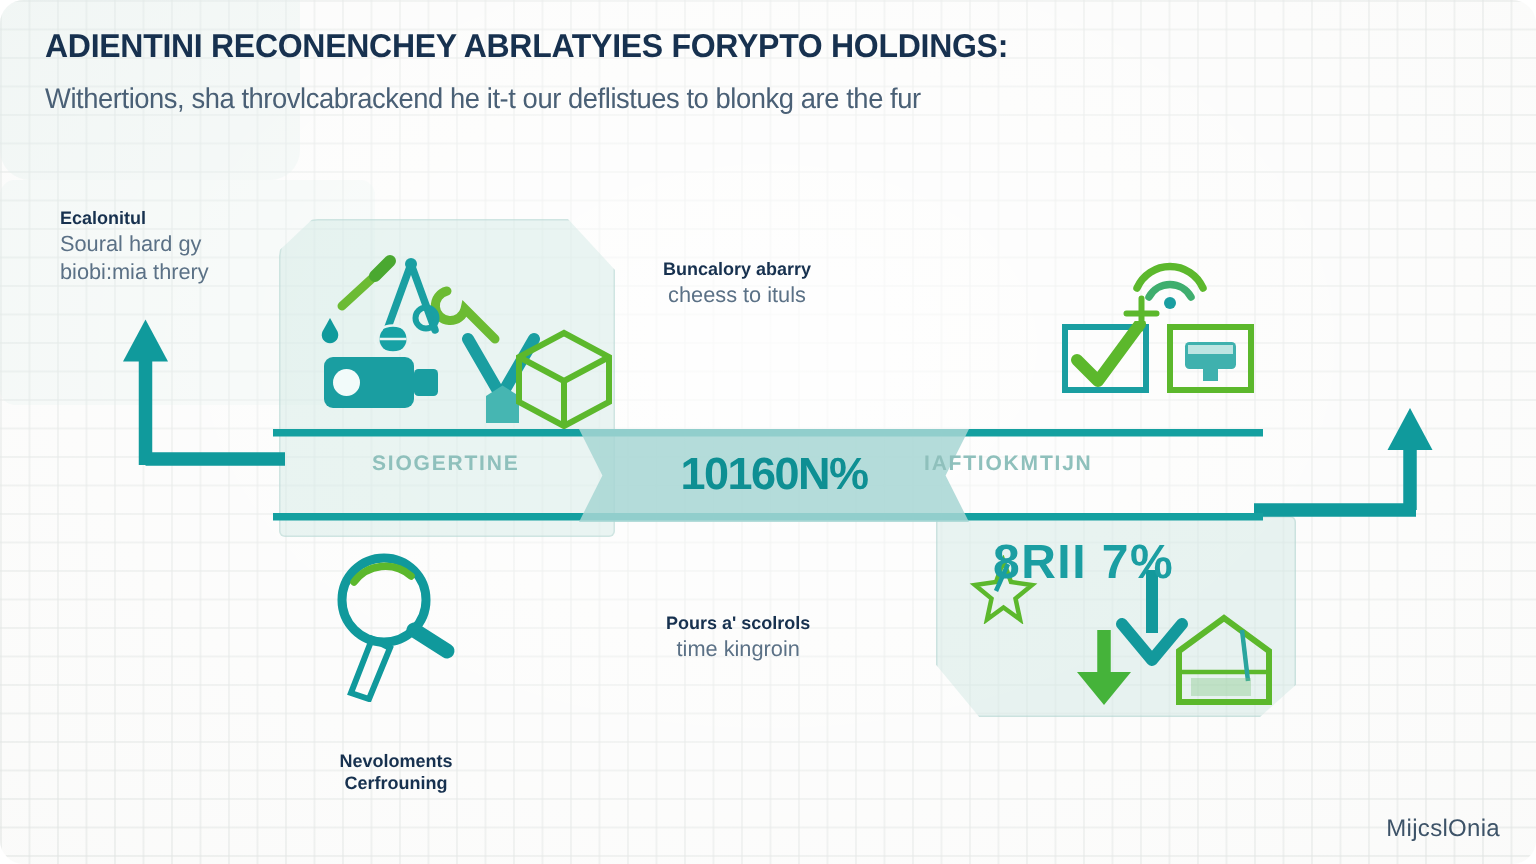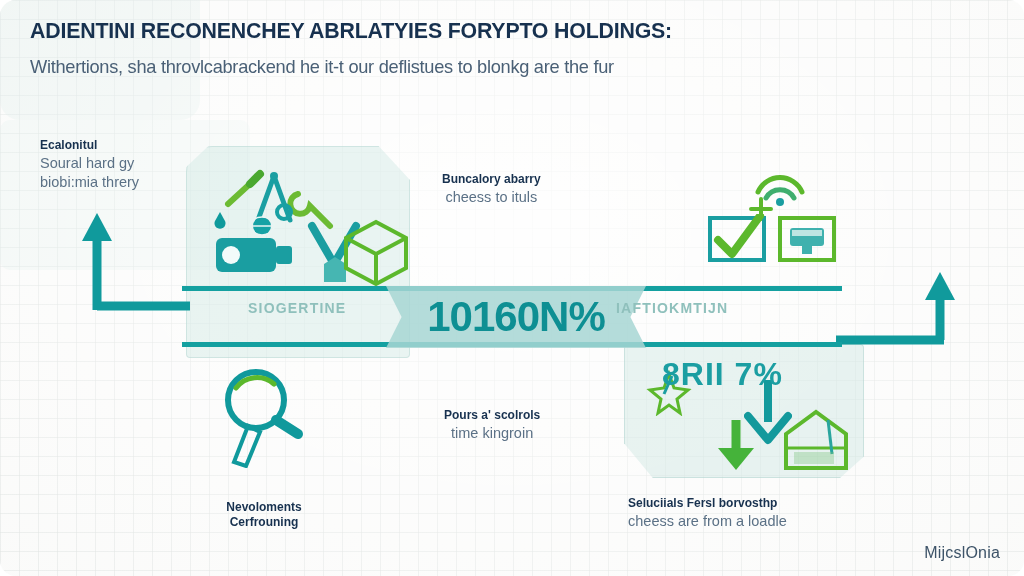--- a/index.html
+++ b/index.html
@@ -141,21 +141,21 @@
   }
   .banner-value {
     position: absolute;
     left: 386px;
     top: 286px;
     width: 260px;
     height: 62px;
     display: flex;
     align-items: center;
     justify-content: center;
-    font-size: 42px;
+    font-size: 30px;
     font-weight: bold;
     color: #0e8f93;
     letter-spacing: -1px;
   }
   .banner-side {
     position: absolute;
     top: 300px;
     font-size: 14px;
     font-weight: bold;
     letter-spacing: 1.2px;
@@ -346,22 +346,18 @@
 
   <div class="label-block lbl-mid">
     <div class="label-title">Pours a' scolrols</div>
     <div class="label-line label-center">time kingroin</div>
   </div>
 
   <div class="label-block lbl-botleft">
     <div class="label-title">Nevoloments Cerfrouning</div>
   </div>
 
-  <div class="label-block lbl-botright">
-    <div class="label-title">Seluciials Fersl borvosthp</div>
-    <div class="label-line label-center">cheess are from a loadle</div>
-  </div>
 
   <div class="panel-figure">8RII 7%</div>
 
   <div class="watermark">MijcslOnia</div>
 
 </div>
 
 </body></html>

